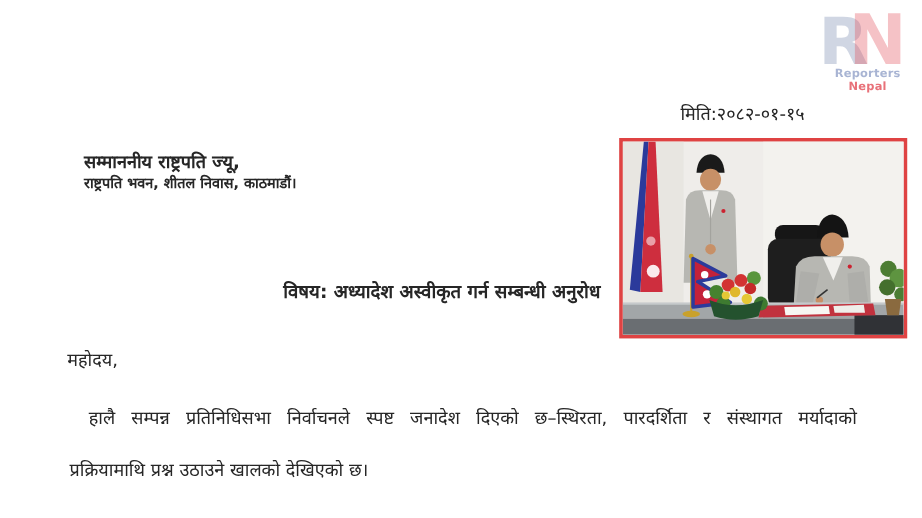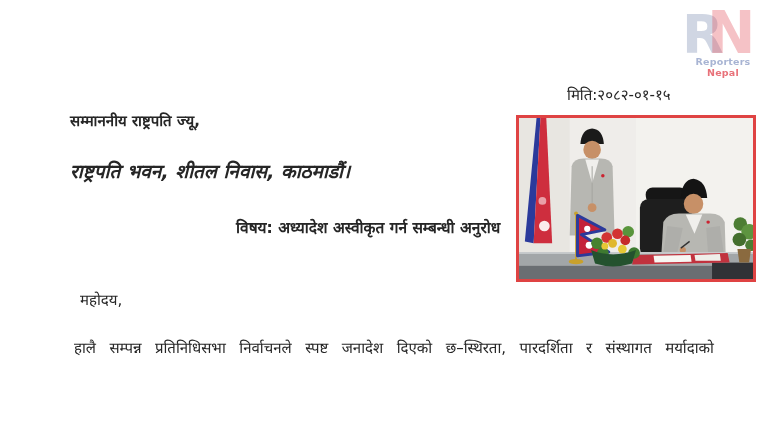--- a/index.html
+++ b/index.html
@@ -17,24 +17,24 @@
     font-family:"DejaVu Sans","Liberation Sans",sans-serif;}
   .wm-r{left:2px;top:4px;font-size:54px;color:rgba(116,134,174,0.34);}
   .wm-n{left:27px;top:0px;font-size:58px;color:rgba(226,77,88,0.34);}
   .wm-caption{position:absolute;bottom:0;left:0;width:100%;text-align:center;
     font-size:9.5px;font-weight:700;letter-spacing:0.2px;}
   .wm-cap-rep{color:rgba(139,155,196,0.75);}
   .wm-cap-nep{color:rgba(226,77,88,0.80);}
 
   
   .date{left:567px;top:84px;font-size:15px;font-weight:400;}
-  .recipient1{left:70px;top:110px;font-size:15px;font-weight:700;}
-  .recipient2{left:70px;top:158px;font-size:19px;font-weight:700;font-style:italic;}
-  .subject{left:236px;top:216px;font-size:15.5px;font-weight:700;}
-  .salutation{left:80px;top:289px;font-size:15px;}
+  .recipient1{left:70px;top:124px;font-size:15px;font-weight:700;}
+  .recipient2{left:70px;top:144px;font-size:12px;font-weight:700;}
+  .subject{left:236px;top:231px;font-size:15.5px;font-weight:700;}
+  .salutation{left:56px;top:289px;font-size:15px;}
   .body-par{left:58px;top:318px;width:656px;font-size:15px;}
   .body-line{line-height:28px;white-space:nowrap;margin-top:16px;}
   .body-line.j{white-space:normal;text-align:justify;text-align-last:justify;}
   .body-line.indent{text-indent:16px;}
 
   
   .photo{left:516px;top:115px;width:240px;height:167px;
     border:3px solid #df4343;box-sizing:border-box;background:#efedea;}
   .photo svg{display:block;width:100%;height:100%;}
 </style>
@@ -143,15 +143,16 @@
         <circle cx="238" cy="132" r="6" fill="#4c7d33"></circle>
         <polygon points="224,136 238,136 236,150 226,150" fill="#8a6a3f"></polygon>
       </g>
     </svg>
   </div>
 
   <div class="abs salutation">महोदय,</div>
 
   <div class="abs body-par">
     <div class="body-line j indent">हालै सम्पन्न प्रतिनिधिसभा निर्वाचनले स्पष्ट जनादेश दिएको छ–स्थिरता, पारदर्शिता र संस्थागत मर्यादाको</div>
+    <div class="body-line">प्रक्रियामाथि प्रश्न उठाउने खालको देखिएको छ।</div>
   </div>
 
 </div>
 
 </body></html>

